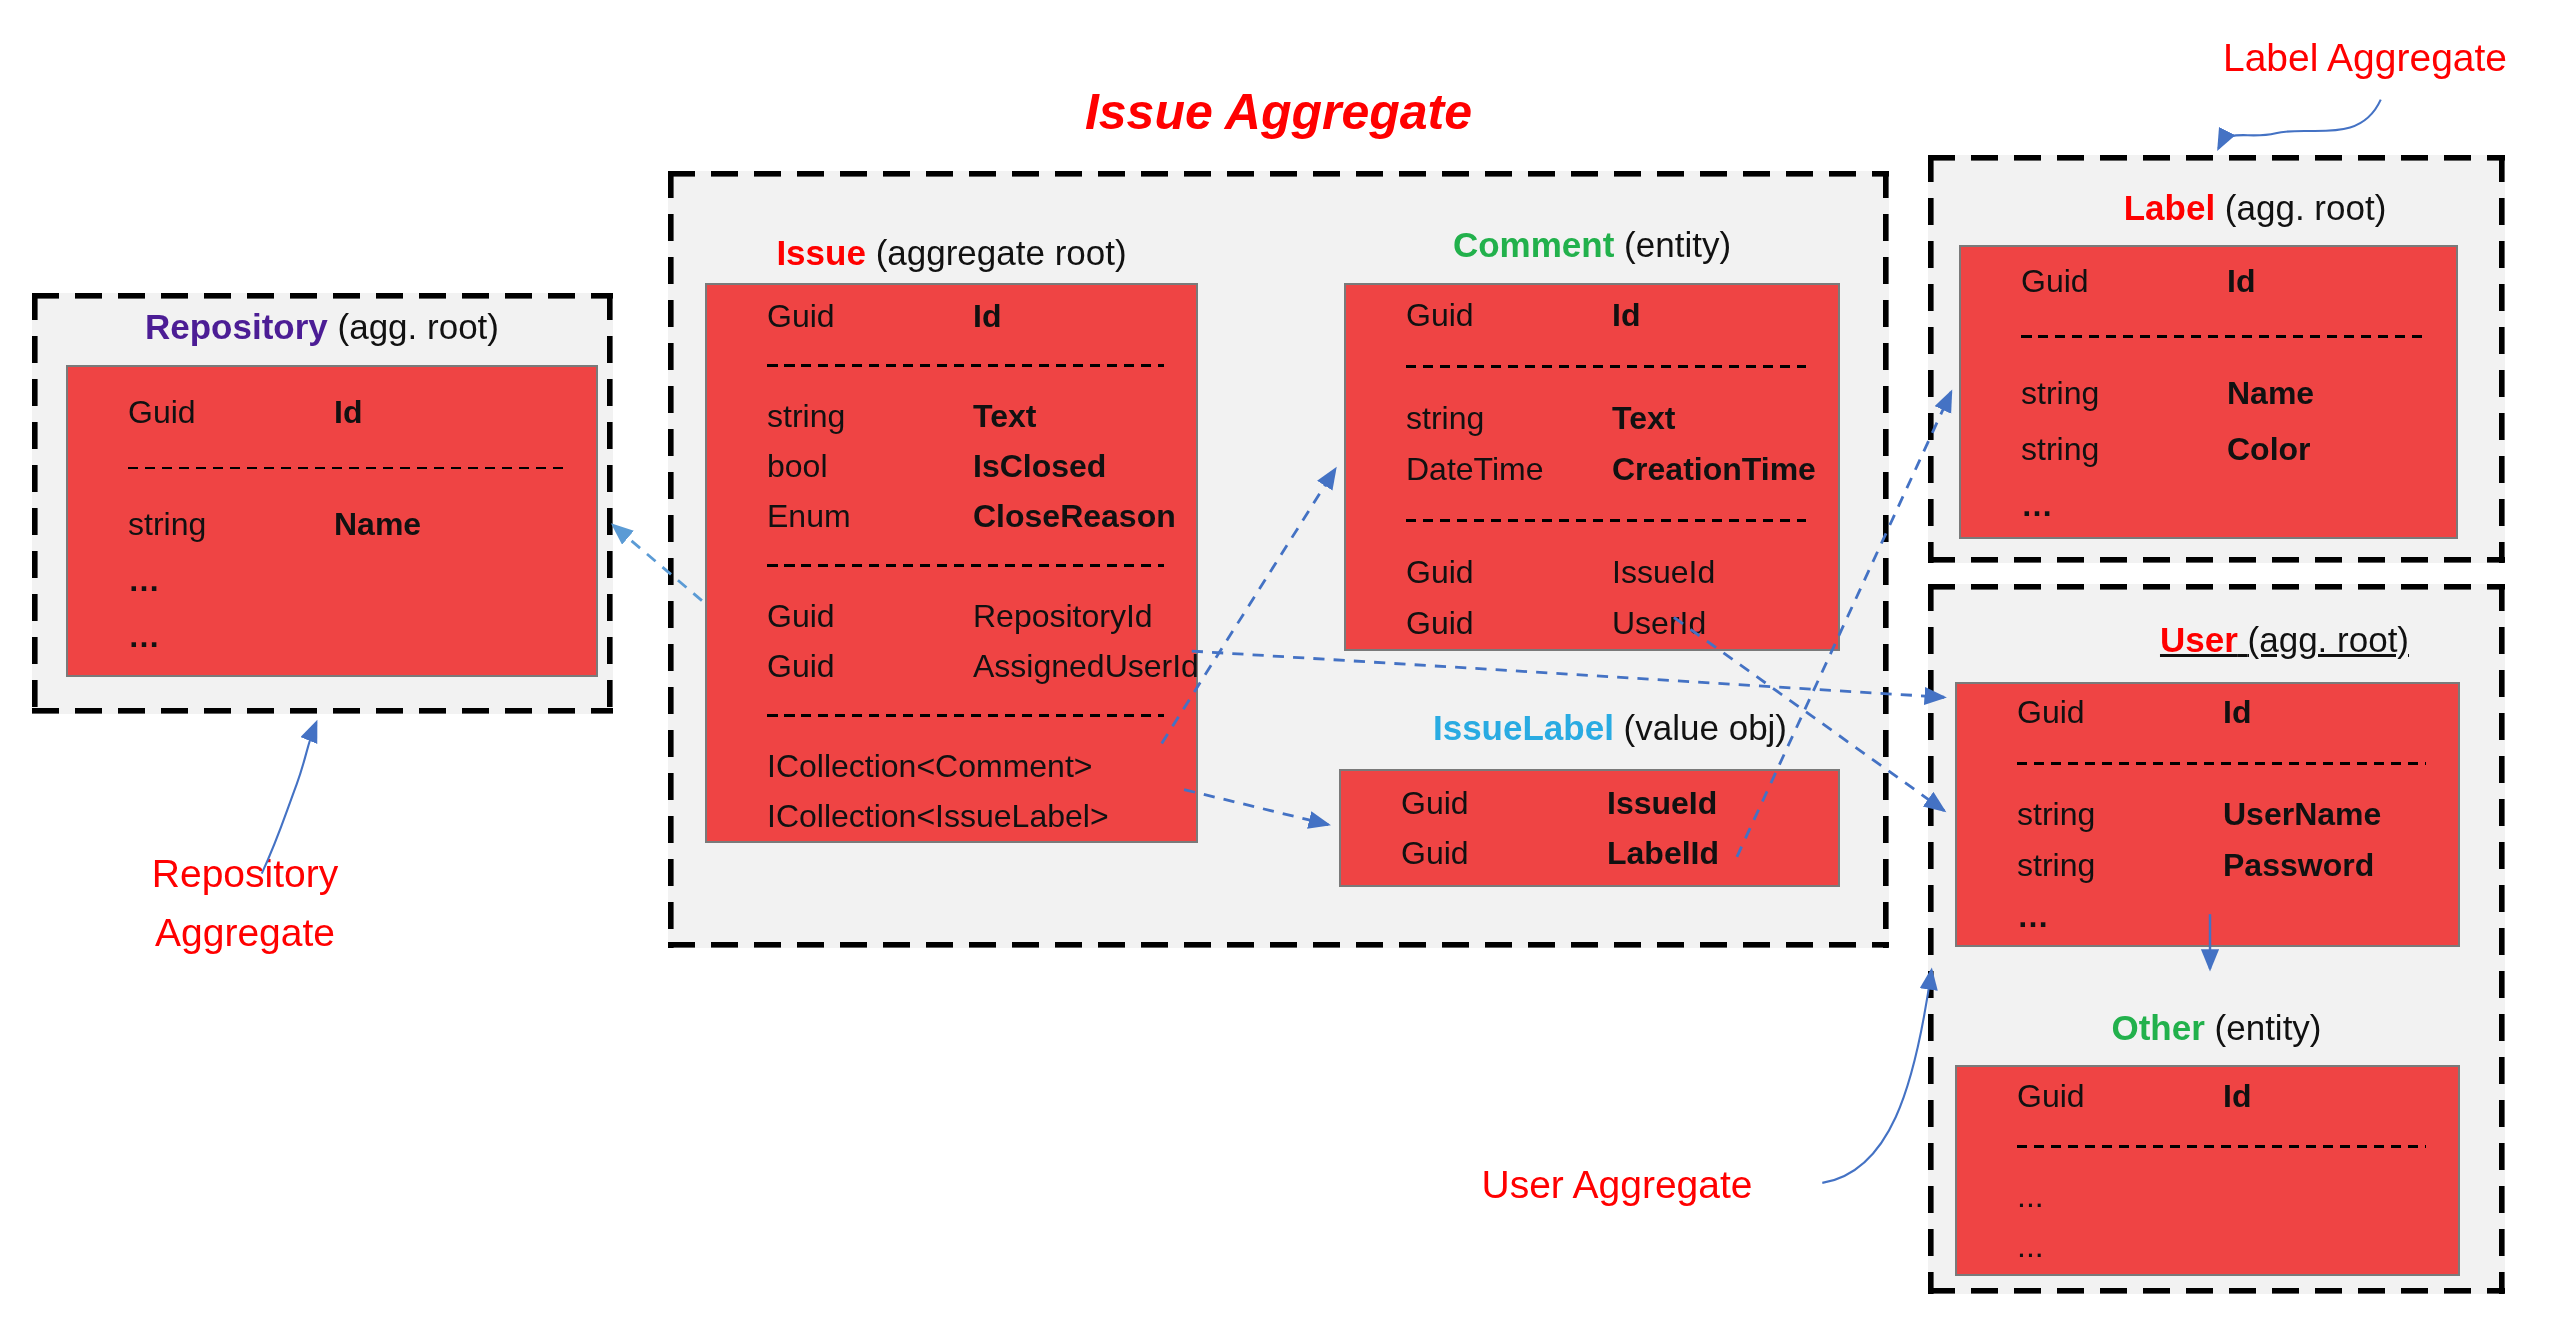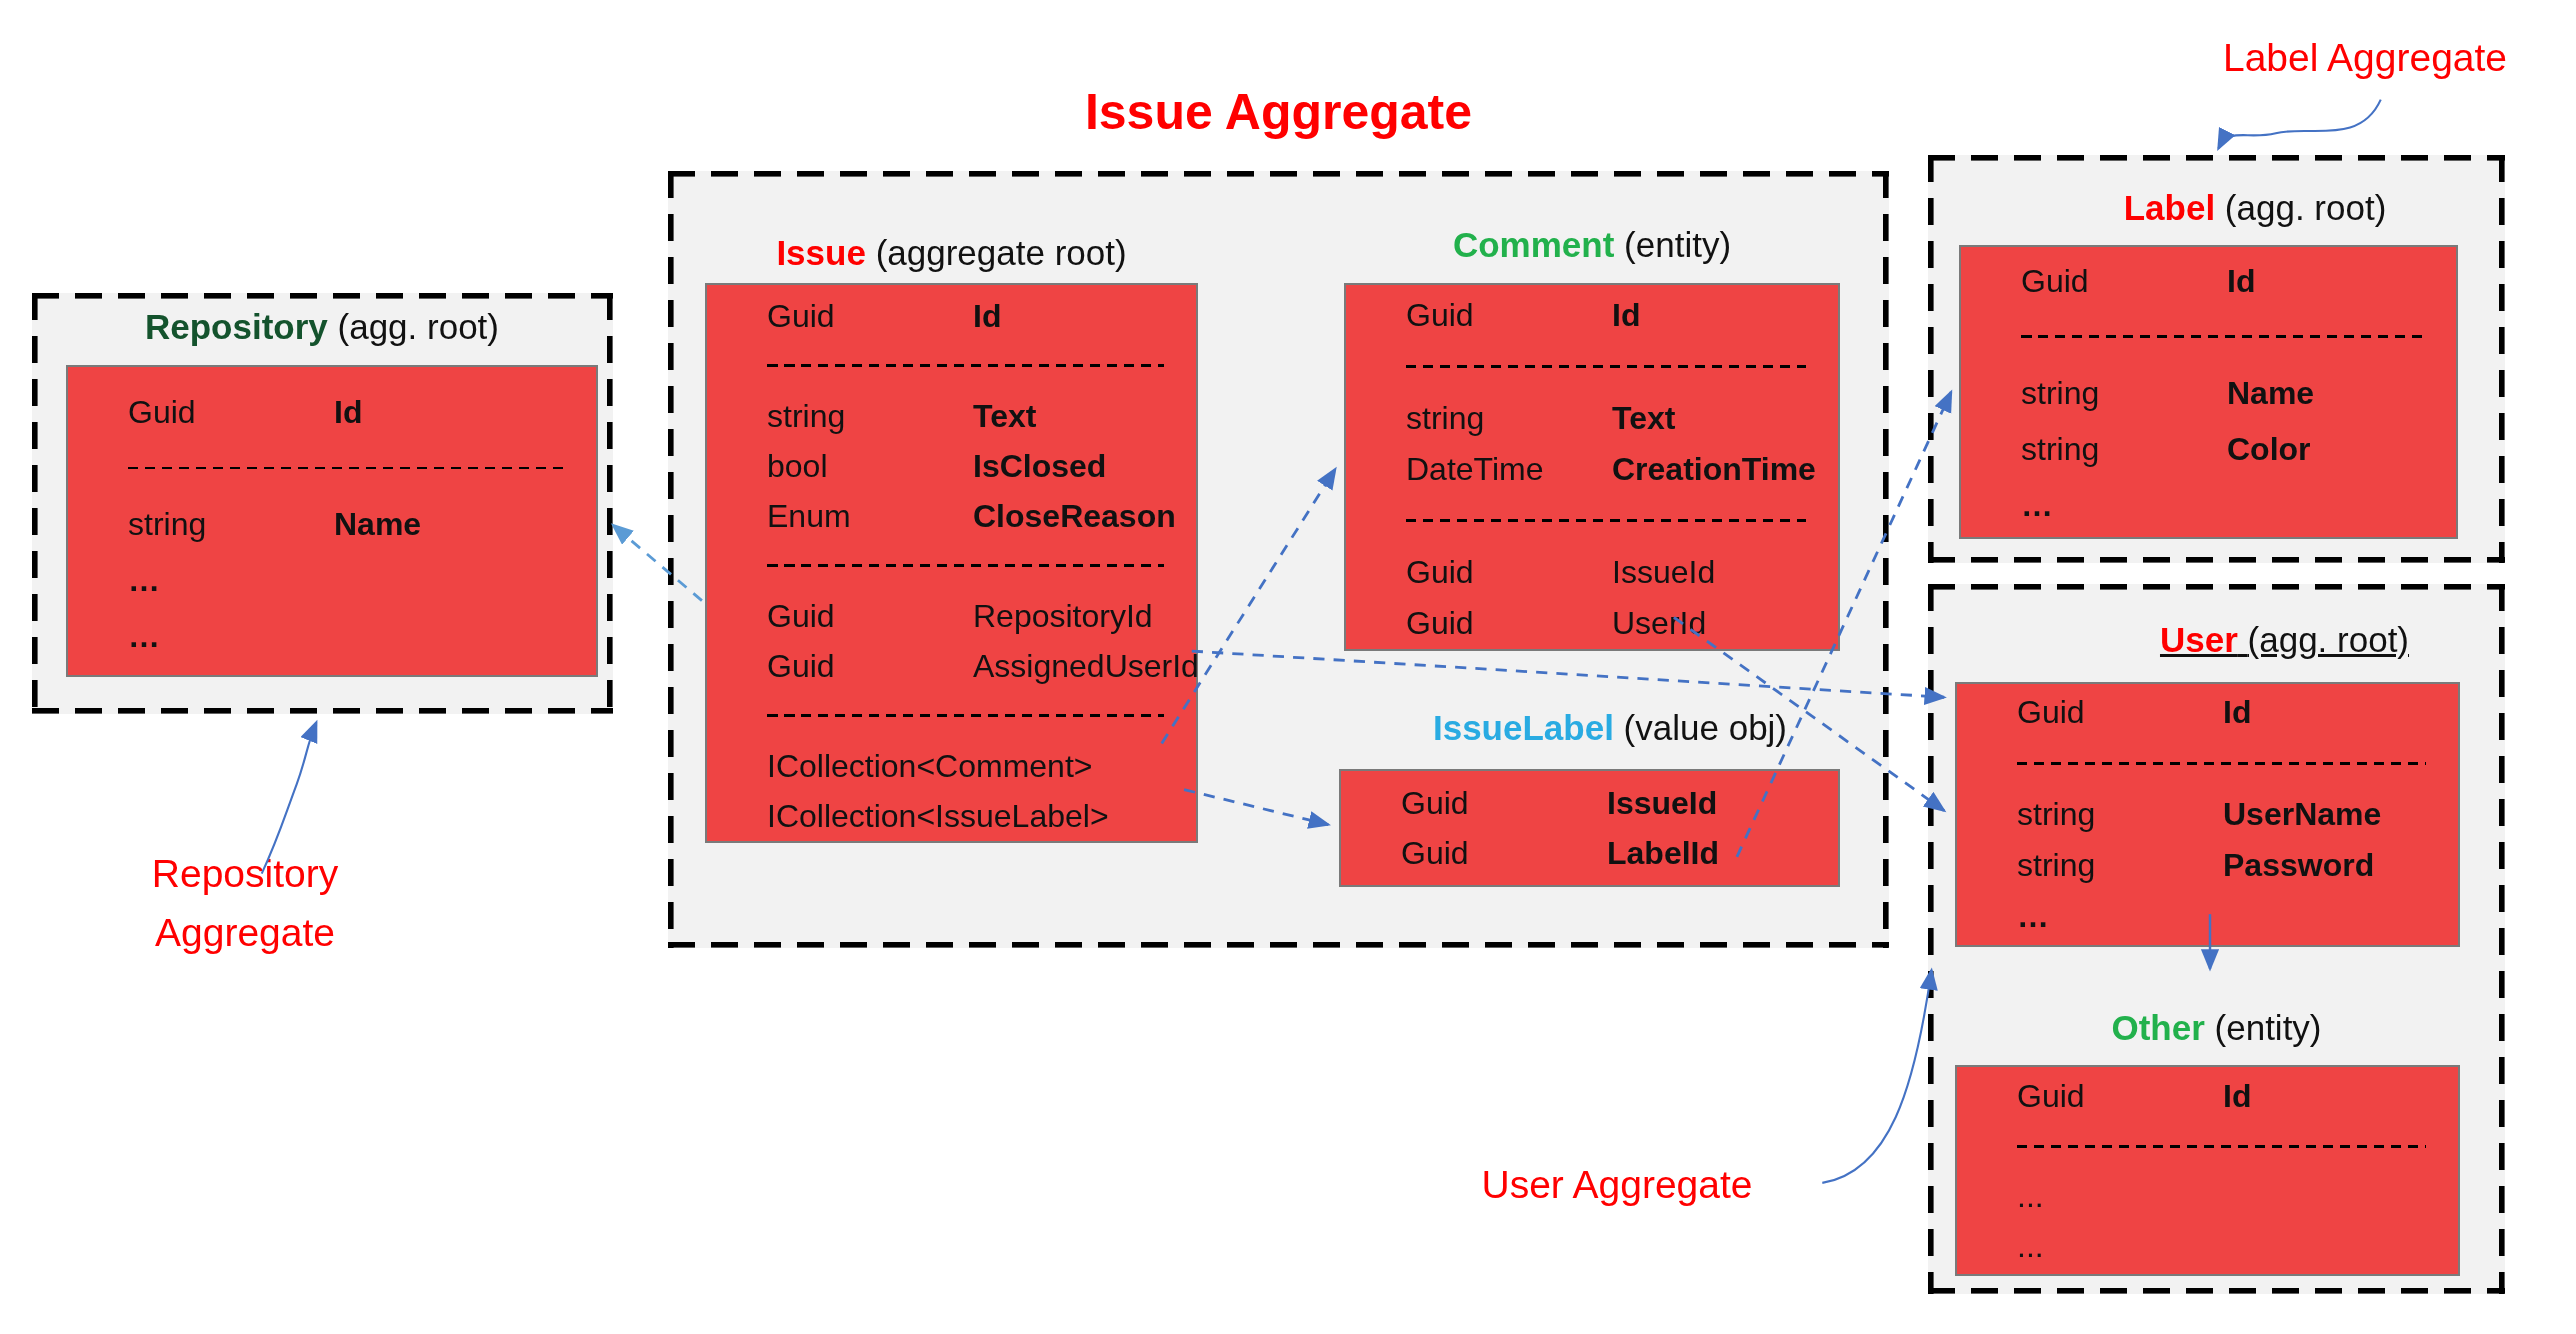--- a/index.html
+++ b/index.html
@@ -46,21 +46,21 @@
   .etitle .ename{font-weight:bold;}
   #t-repository{left:31.5px;top:307px;width:581px;}
   #t-issue{left:705px;top:225px;width:493px;margin-top:8px;}
   #t-comment{left:1344px;top:225px;width:496px;}
   #t-issuelabel{left:1339px;top:708px;width:501px;}
   #t-label{left:1928px;top:188px;width:654px;}
   #t-user{left:1996px;top:620px;width:577px;text-decoration:underline;}
   #t-other{left:1928px;top:1008px;width:577px;}
 
   #main-title{left:668px;top:83px;width:1221px;text-align:center;
-    font-size:50px;font-weight:bold;}
+    font-size:50px;font-weight:bold;font-style:italic;}
 
   .note{position:absolute;font-size:39px;text-align:center;line-height:1.5;}
   #n-label-agg{left:2155px;top:29px;width:420px;white-space:nowrap;}
   #n-repo-agg{left:119px;top:845px;width:252px;}
   #n-user-agg{left:1393px;top:1156px;width:448px;white-space:nowrap;}
 
   svg.overlay{position:absolute;left:0;top:0;pointer-events:none;}
   .rel{fill:none;stroke-width:4px;stroke-dasharray:16 13;}
   .note-arrow{fill:none;stroke-width:3px;}
   .uo-arrow{fill:none;stroke-width:3.5px;}
@@ -73,21 +73,21 @@
 <div class="agg" id="agg-label"></div>
 <div class="agg" id="agg-user"></div>
 
 <div class="abs" id="main-title" style="color: rgb(255, 0, 0);">Issue Aggregate</div>
 
 <div class="note" id="n-label-agg" style="color: rgb(255, 0, 0);">Label Aggregate</div>
 <div class="note" id="n-repo-agg" style="color: rgb(255, 0, 0);">Repository Aggregate</div>
 <div class="note" id="n-user-agg" style="color: rgb(255, 0, 0);">User Aggregate</div>
 
 <div class="etitle" id="t-repository">
-  <span class="ename" style="color: #14532d;">Repository</span>
+  <span class="ename" style="color: #4c1d95;">Repository</span>
   <span>(agg. root)</span>
 </div>
 <div class="etitle" id="t-issue">
   <span class="ename" style="color: rgb(255, 0, 0);">Issue</span>
   <span>(aggregate root)</span>
 </div>
 <div class="etitle" id="t-comment">
   <span class="ename" style="color: rgb(34, 177, 76);">Comment</span>
   <span>(entity)</span>
 </div>

